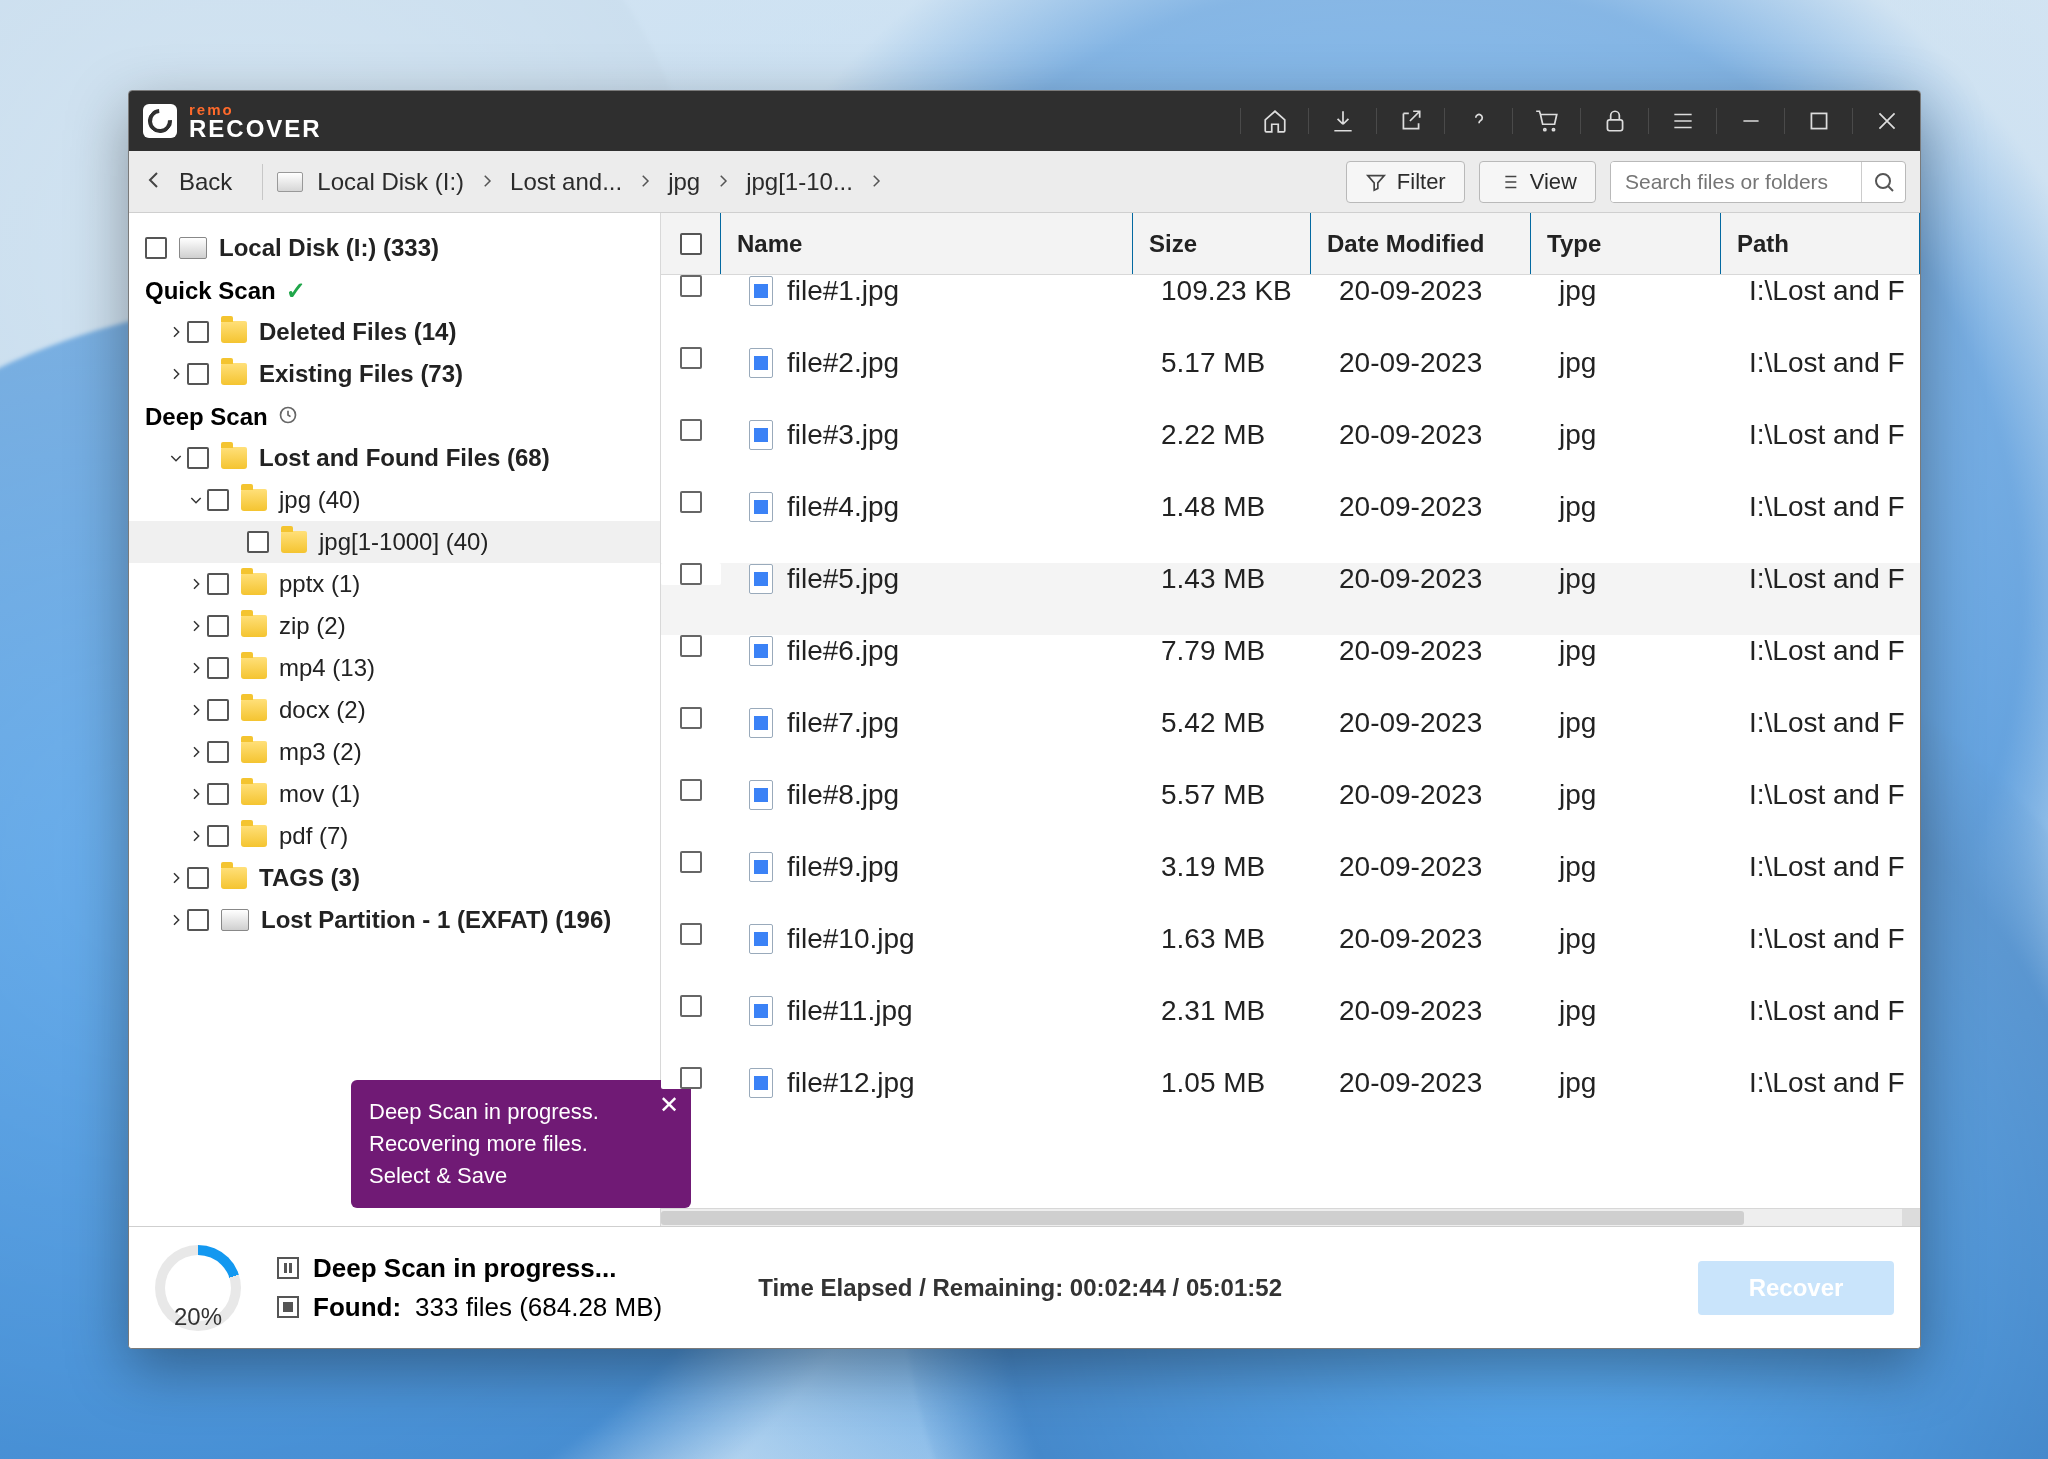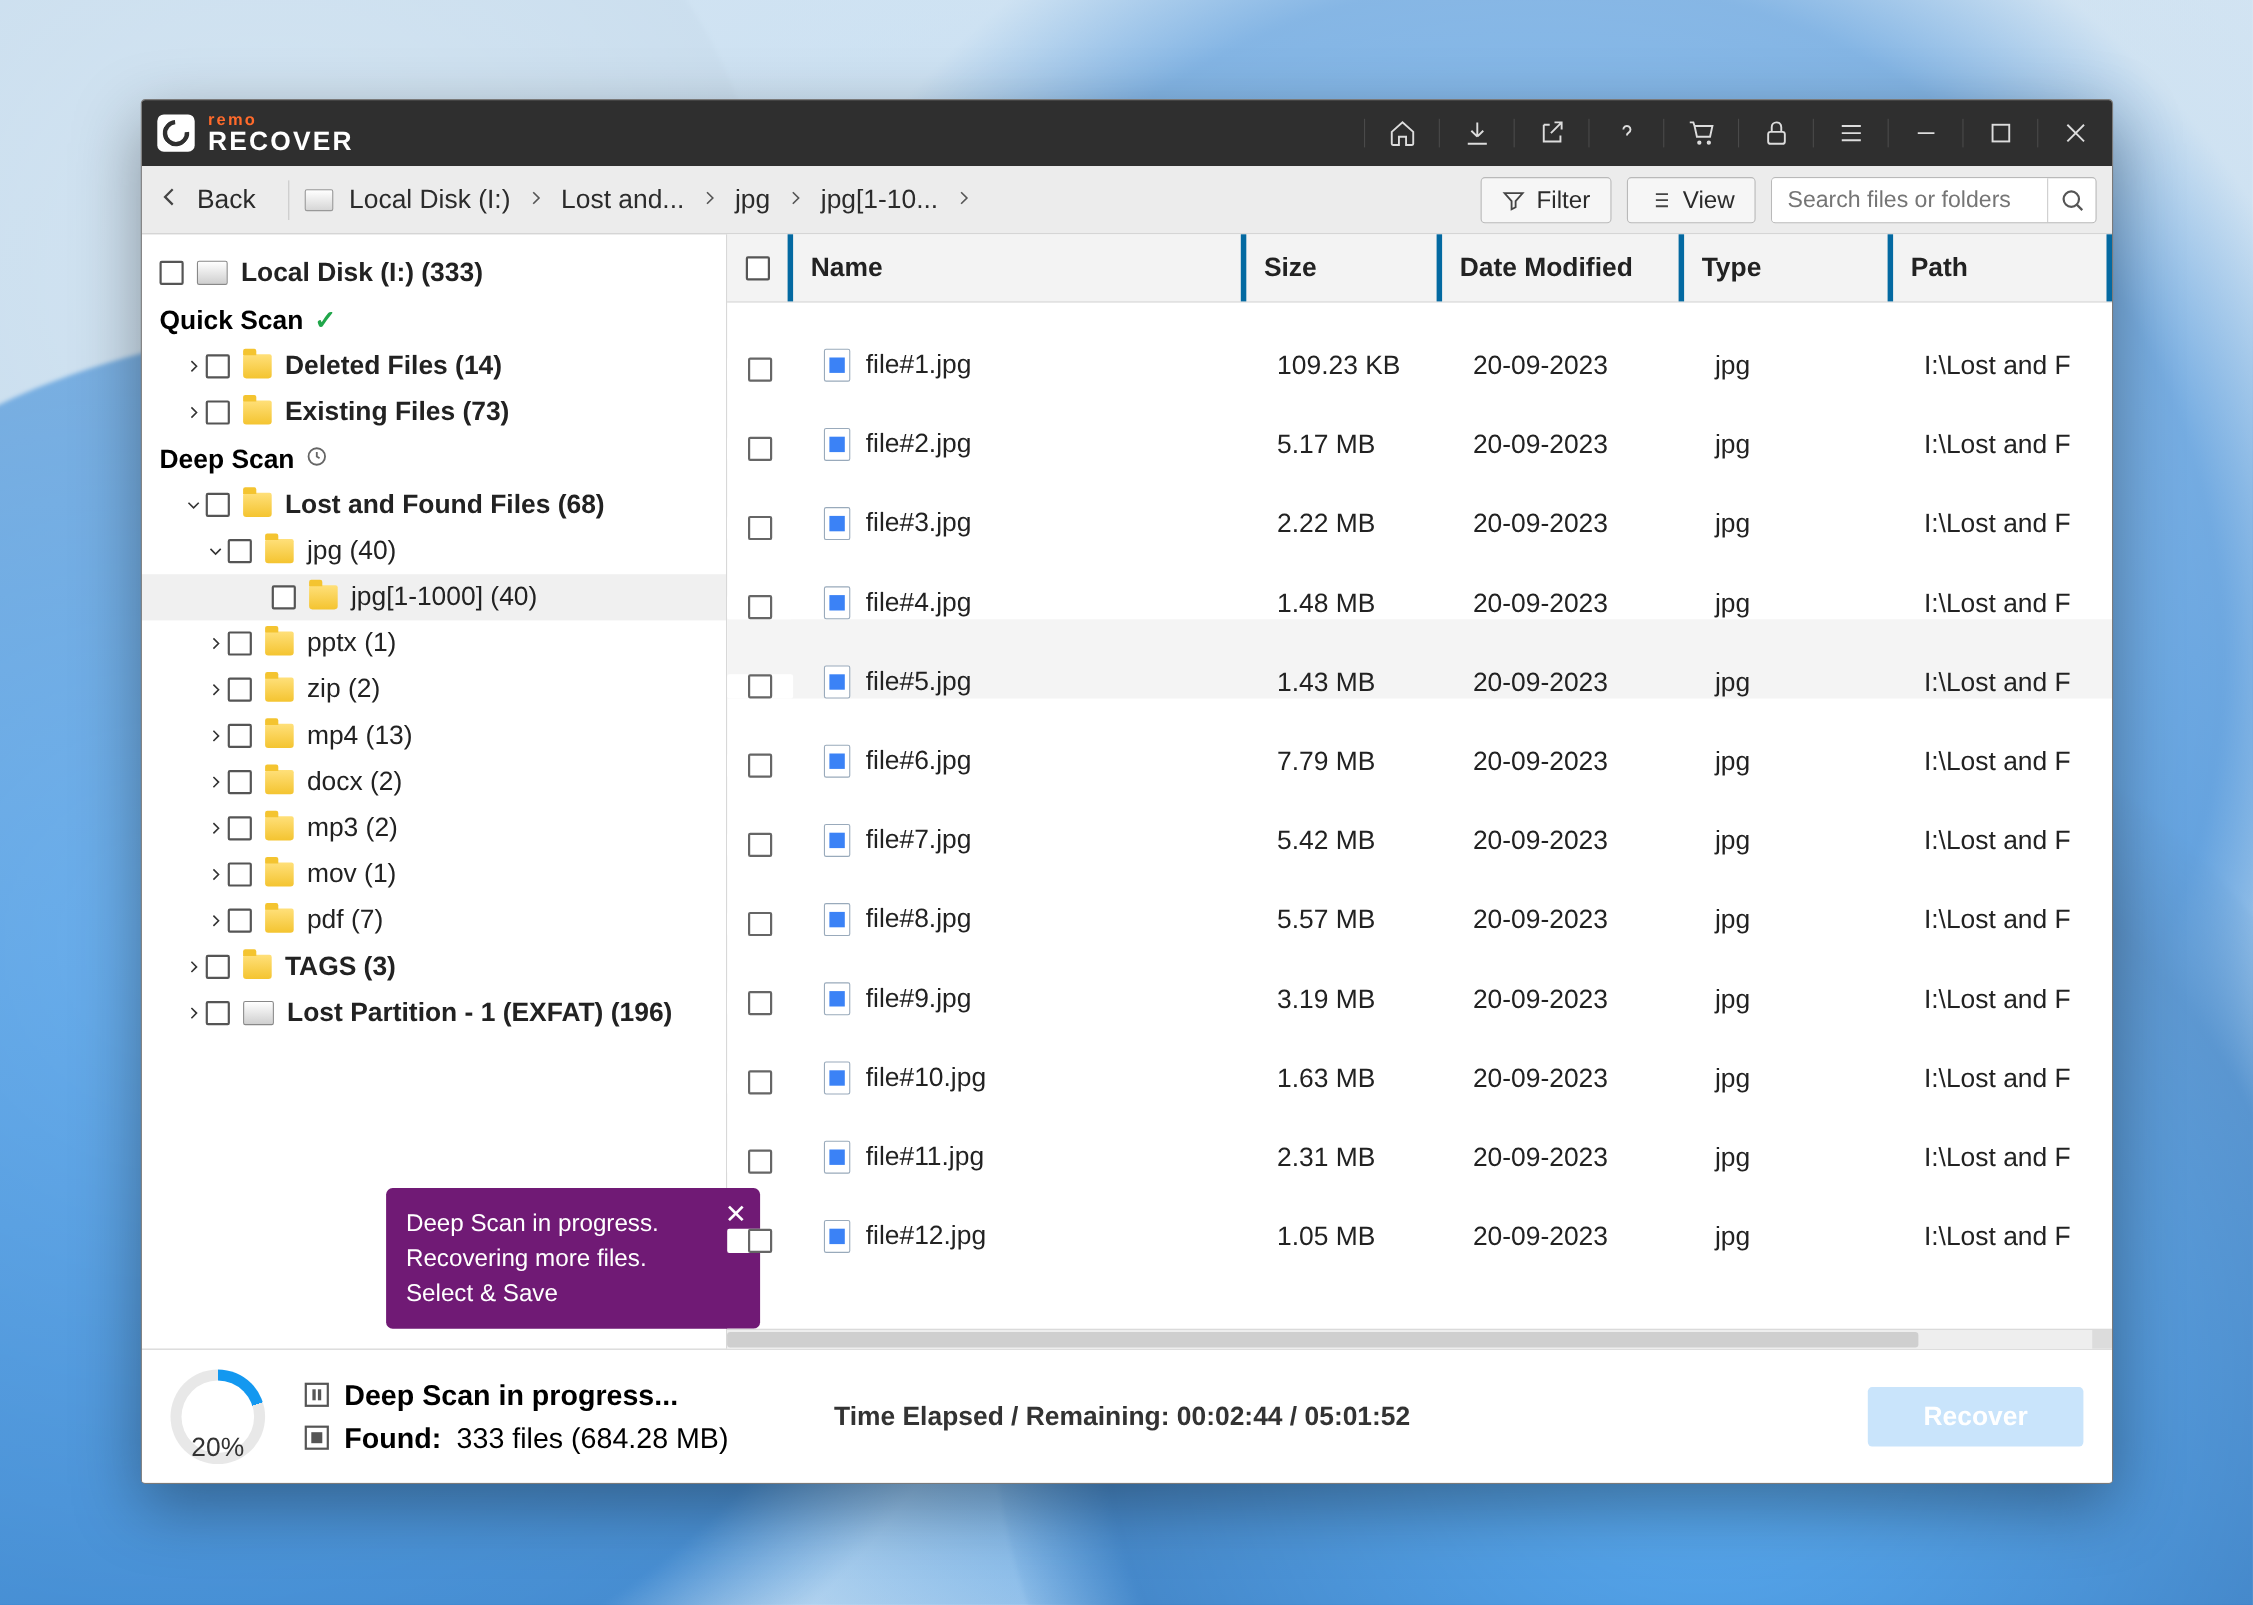--- a/index.html
+++ b/index.html
@@ -74,29 +74,29 @@
   .noderow.selected{ background:#f0f0f0;}
 
   .toast{
     position:absolute; left:222px; bottom:18px; width:340px; background:#701a75; color:#fff;
     border-radius:6px; padding:16px 18px; font-size:22px; line-height:1.45;
   }
   .toast .close{ position:absolute; right:12px; top:8px; font-size:24px; }
 
   .main{ flex:1; display:flex; flex-direction:column; min-width:0;}
   .cols{ height:62px; background:#f3f3f3; border-bottom:1px solid #d8d8d8; display:flex; align-items:center; font-size:24px; color:#222; font-weight:600;}
-  .cols > div{ border-right:5px solid #0369a1; height:100%; display:flex; align-items:center; padding:0 16px;}
+  .cols > div{ border-right:1px solid #0369a1; height:100%; display:flex; align-items:center; padding:0 16px;}
   .c-cb{ width:60px; justify-content:center;}
   .c-name{ width:412px;}
   .c-size{ width:178px;}
   .c-date{ width:220px;}
   .c-type{ width:190px;}
   .c-path{ flex:1; border-right:none;}
   .rows{ flex:1; overflow:hidden; position:relative;}
-  .row{ height:72px; display:flex; align-items:flex-end; font-size:24px; color:#222;}
+  .row{ height:72px; display:flex; align-items:flex-start; font-size:28px; color:#222;}
   .row:nth-child(odd){}
   .row.alt{ background:#f4f4f4;}
   .cell{ padding:0 16px;}
   .cell.cb{ width:60px; display:flex; justify-content:center; border:none;}
   .row .cb-box{ width:22px; height:22px; border:2px solid #666; border-radius:2px;}
   .cell.name{ width:412px; display:flex; align-items:center; gap:14px;}
   .fileico{ width:24px; height:30px; border:1px solid #9ab; background:#fff; border-radius:2px; position:relative;}
   .fileico::after{ content:""; position:absolute; left:4px; top:7px; right:4px; bottom:7px; background:#3b82f6;}
   .cell.size{ width:178px;}
   .cell.date{ width:220px;}

